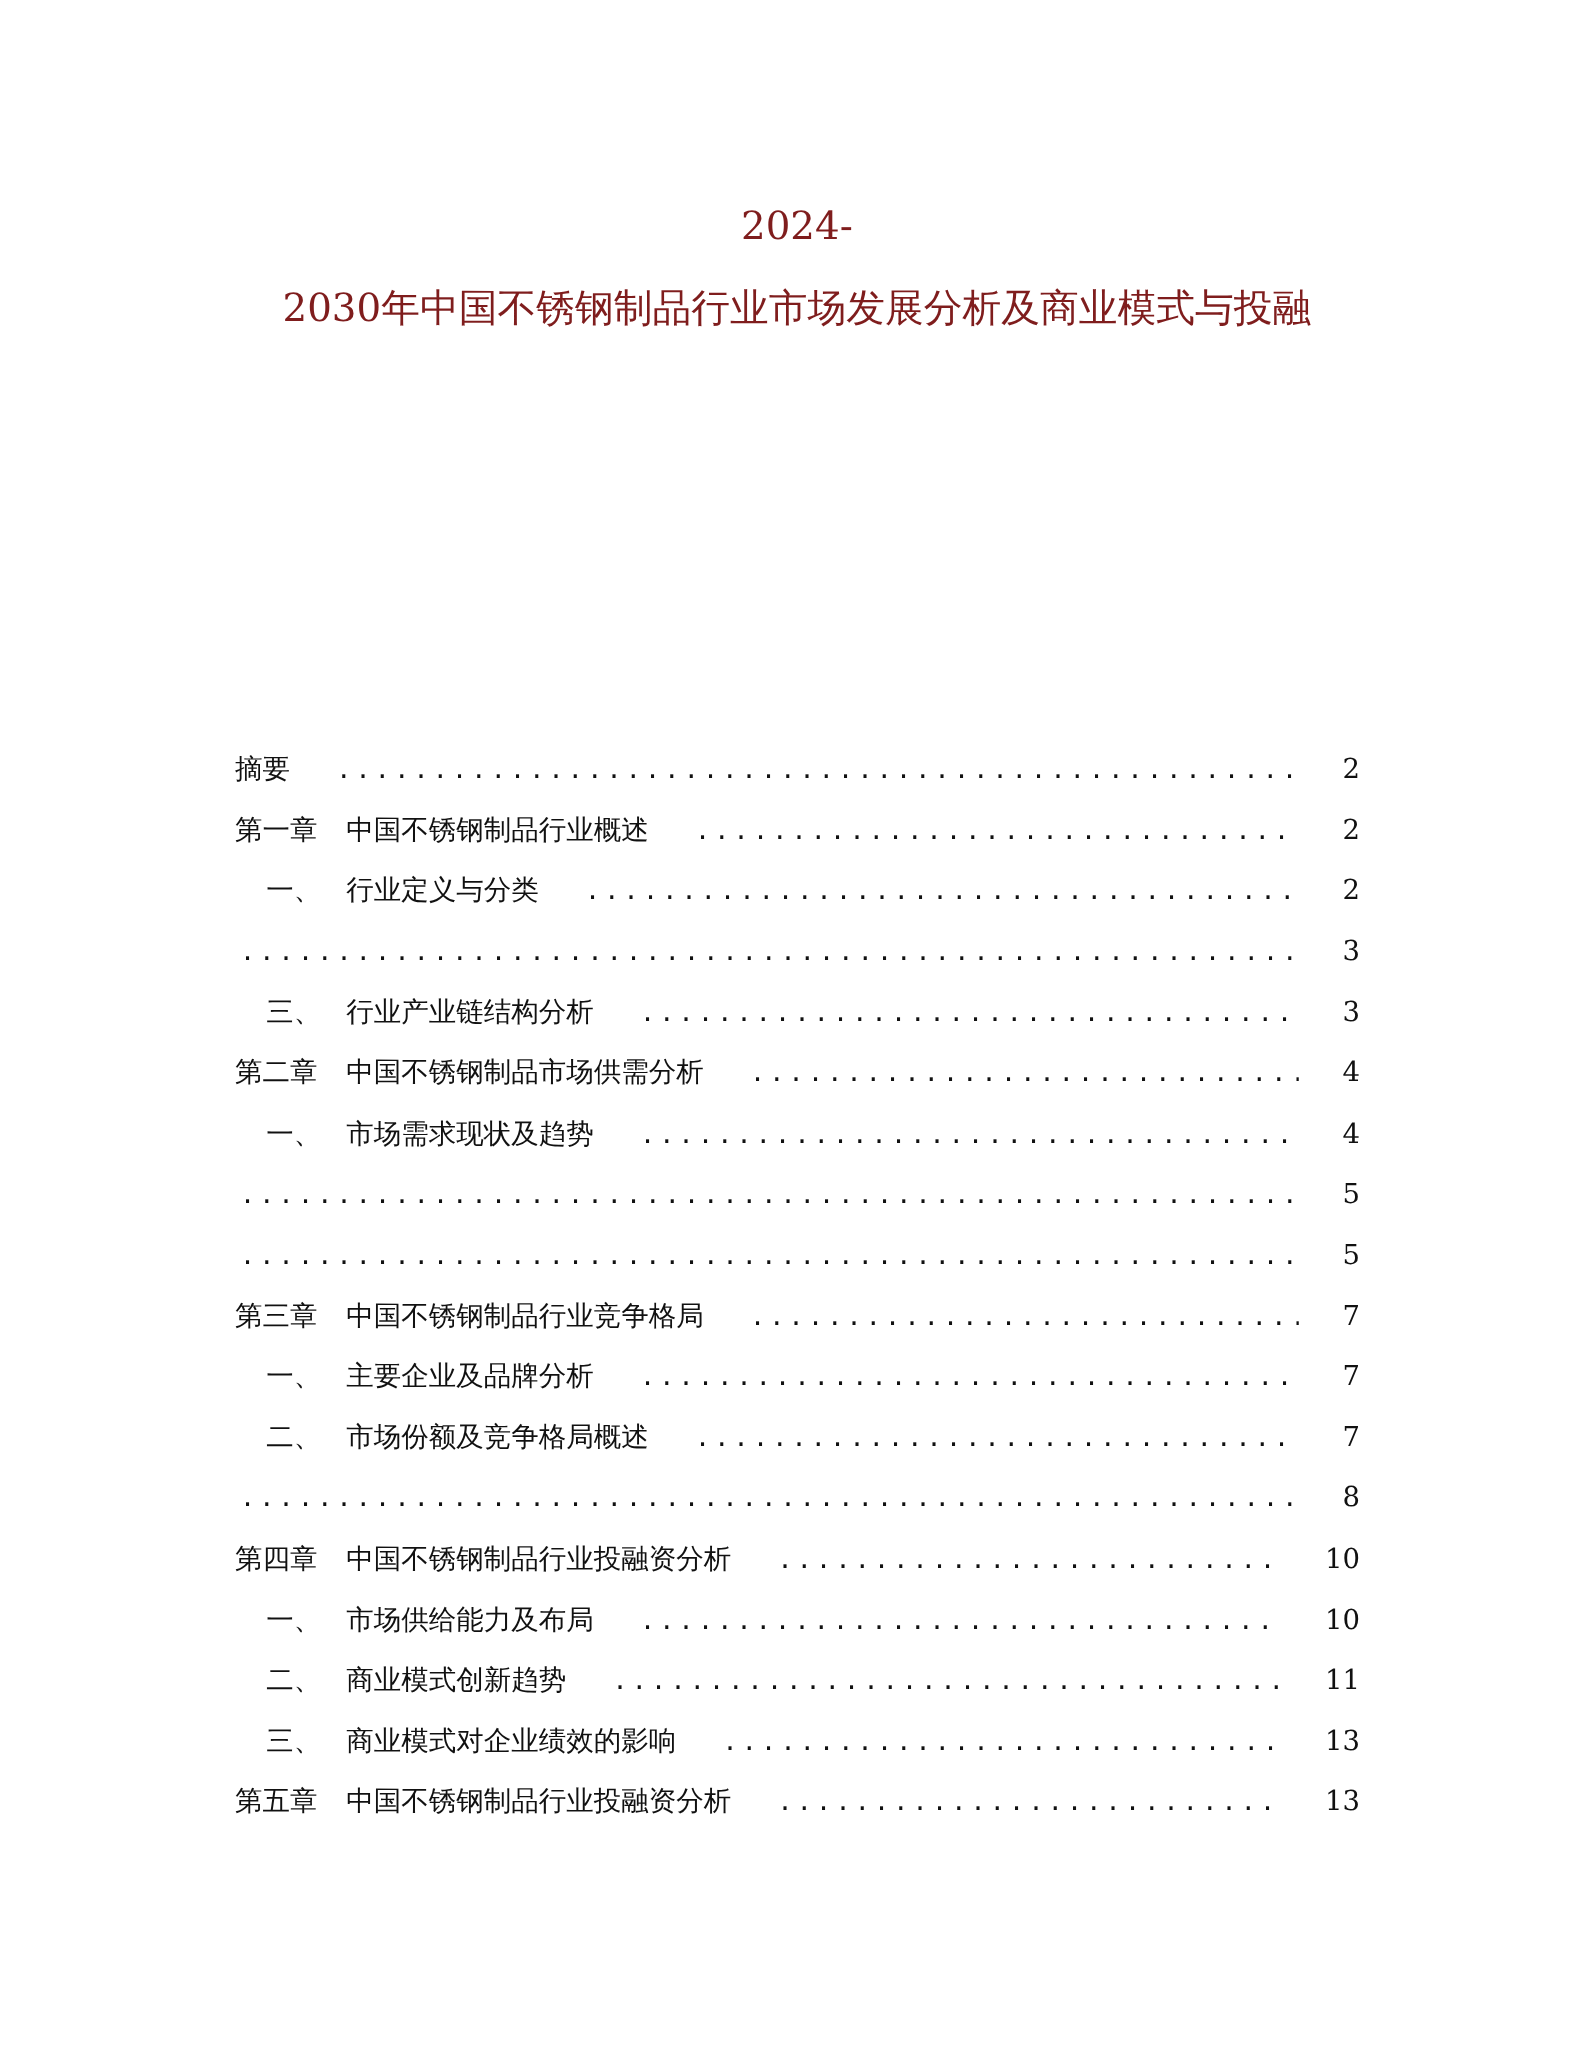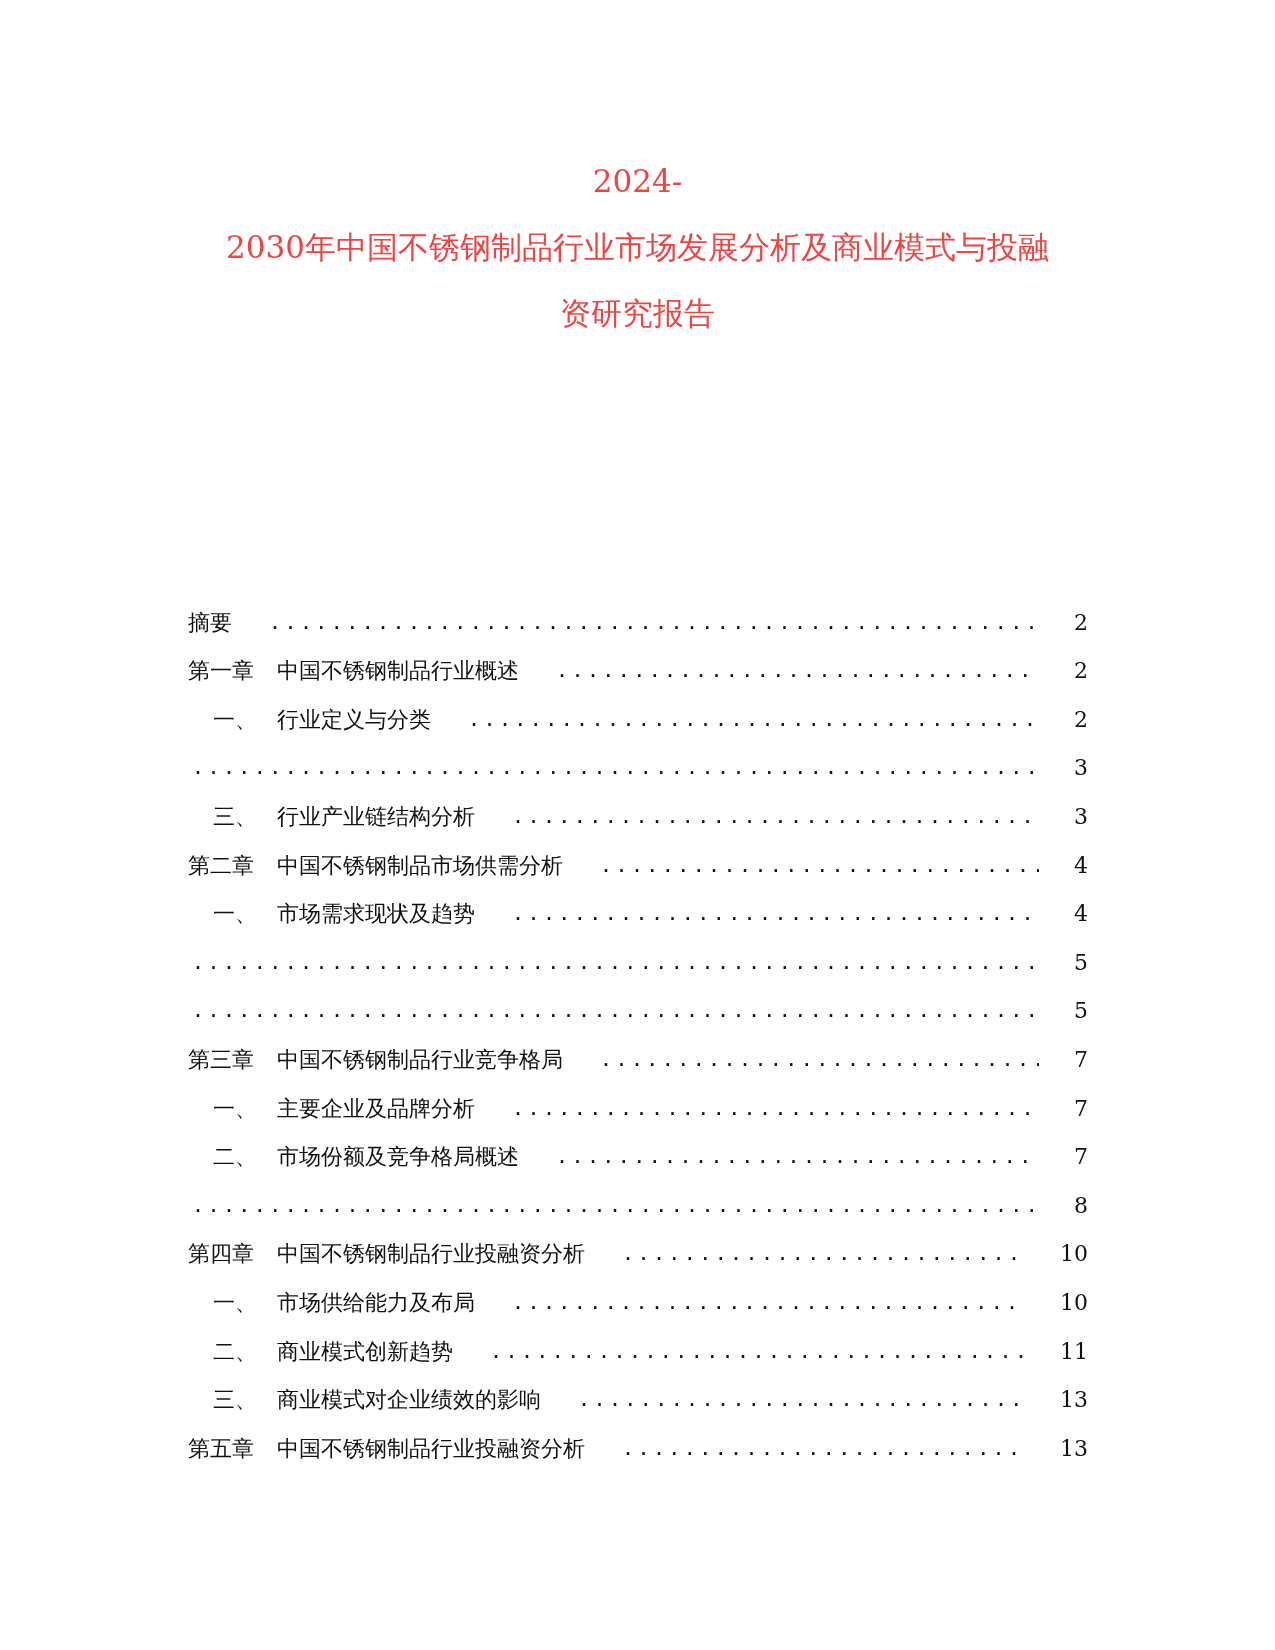--- a/index.html
+++ b/index.html
@@ -28,32 +28,32 @@
     top: 148px;
     width: 975px;
     text-align: center;
   }
   .title-line {
     font-family: "DejaVu Serif", "Liberation Serif", serif;
     font-size: 31px;
     line-height: 66px;
     height: 66px;
     white-space: nowrap;
-    color: #ef4444;
+    color: #7f1d1d;
     letter-spacing: 0px;
   }
   .toc {
     position: absolute;
     left: 188px;
     top: 592px;
     width: 900px;
   }
   .toc-row {
     display: flex;
-    align-items: flex-end;
+    align-items: center;
     height: 48.6px;
     font-family: "DejaVu Sans", "Liberation Sans", sans-serif;
     font-size: 22px;
     line-height: 36px;
     color: #111111;
     white-space: nowrap;
     gap: 33px;
   }
   .toc-label {
     flex: 0 0 auto;
@@ -90,21 +90,20 @@
   }
 </style>
 </head>
 <body>
 
 <div class="page">
 
   <div class="title-block">
     <div class="title-line">2024-</div>
     <div class="title-line">2030年中国不锈钢制品行业市场发展分析及商业模式与投融</div>
-    <div class="title-line">资研究报告</div>
   </div>
 
   <div class="toc">
 
     <div class="toc-row abstract">
       <span class="toc-label"><span>摘要</span></span>
       <span class="toc-leader"></span>
       <span class="toc-page">2</span>
     </div>
 

